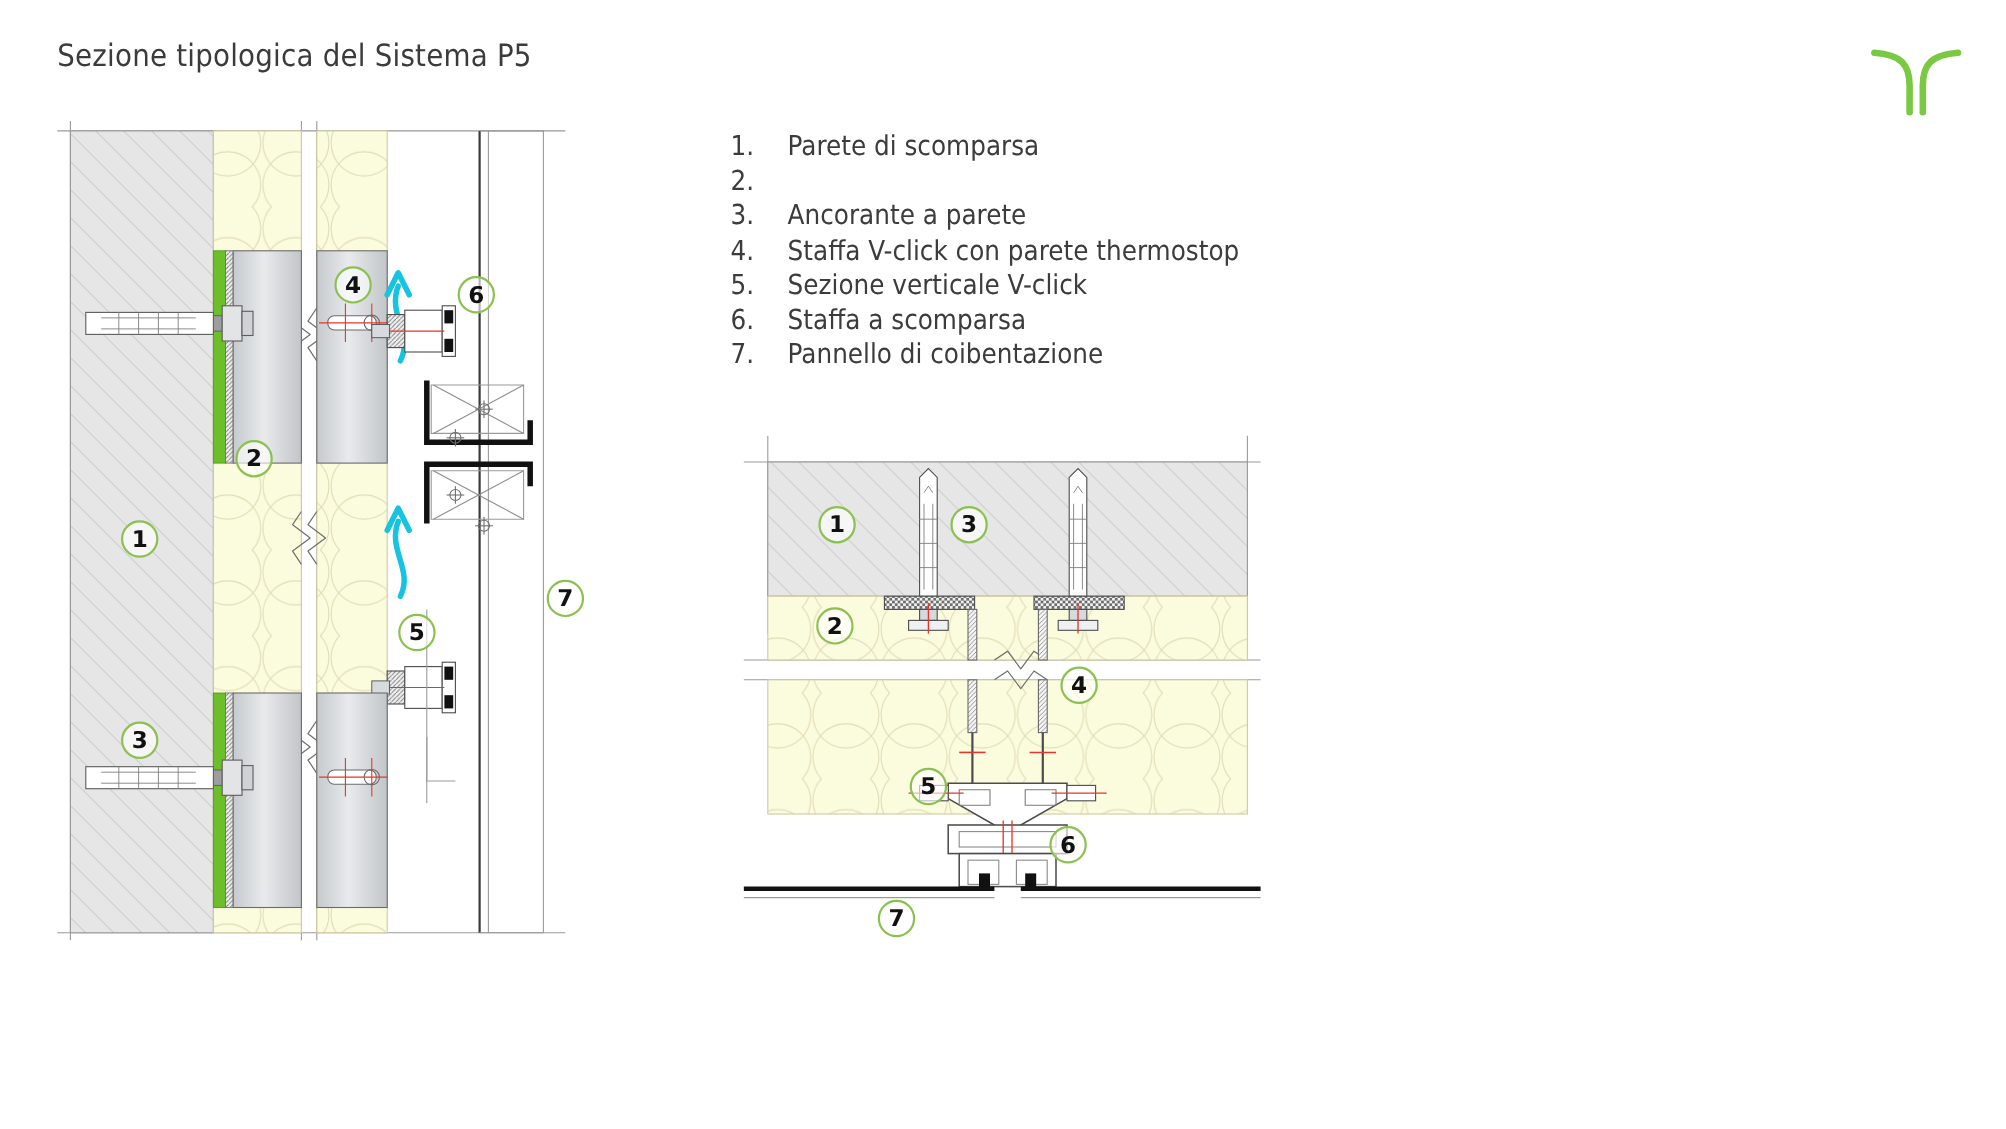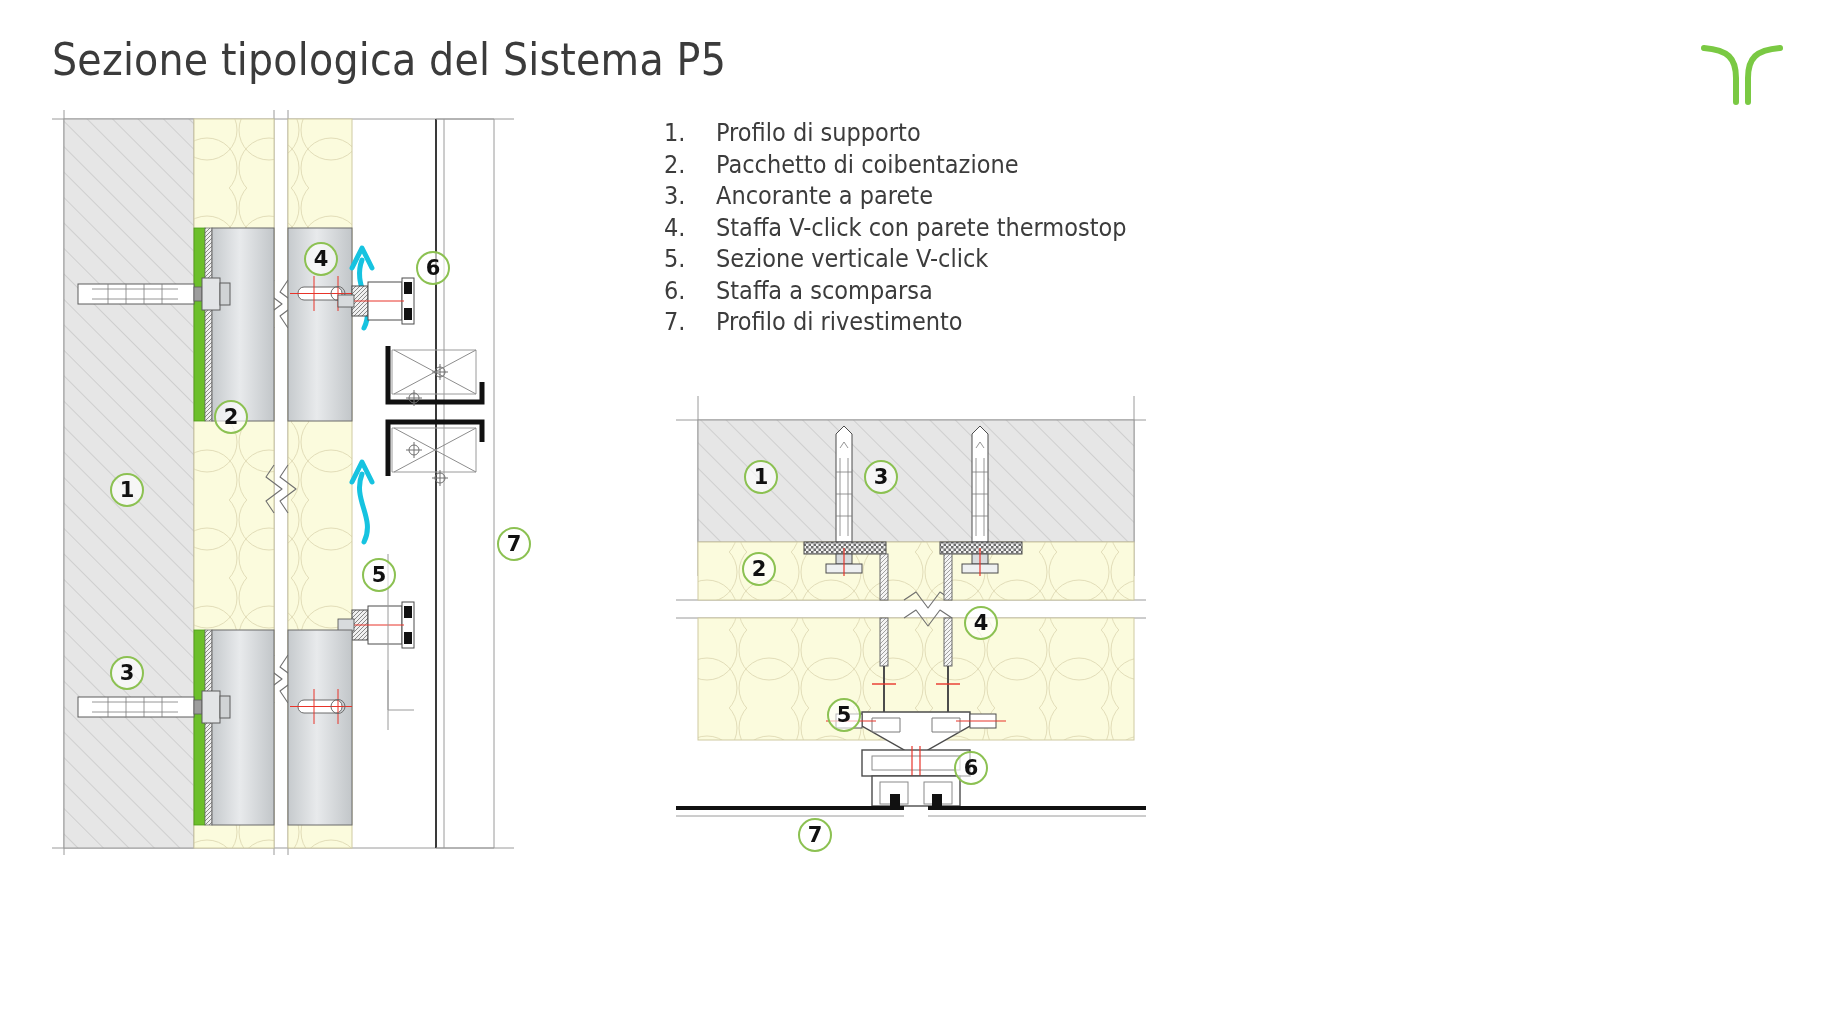--- a/index.html
+++ b/index.html
@@ -13,21 +13,21 @@
     position: relative;
     font-family: "DejaVu Sans", "Liberation Sans", sans-serif;
     overflow: hidden;
   }
 
   
   #slide-title {
     position: absolute;
     left: 52px;
     top: 34px;
-    font-size: 44px;
+    font-size: 28px;
     font-weight: 400;
     color: #3b3b3b;
     letter-spacing: 0.2px;
     white-space: nowrap;
     font-family: "DejaVu Sans Condensed", "Liberation Sans Narrow", "Liberation Sans", sans-serif;
   }
   #brand-logo {
     position: absolute;
     right: 34px;
     top: 28px;
@@ -103,45 +103,44 @@
 <svg id="brand-logo" viewBox="0 0 96 78" aria-hidden="true">
   <g fill="none" stroke="#7ac943" stroke-width="6" stroke-linecap="round">
     <path d="M10 20 C 34 22, 42 30, 42 50 L 42 74"></path>
     <path d="M86 20 C 62 22, 54 30, 54 50 L 54 74"></path>
   </g>
 </svg>
 
 <div id="legend">
   <div class="legend-row">
     <span class="legend-num">1.</span>
-    <span class="legend-label">Profilo di supporto</span>
+    <span class="legend-label">Parete di scomparsa</span>
   </div>
   <div class="legend-row">
     <span class="legend-num">2.</span>
-    <span class="legend-label">Pacchetto di coibentazione</span>
   </div>
   <div class="legend-row">
     <span class="legend-num">3.</span>
     <span class="legend-label">Ancorante a parete</span>
   </div>
   <div class="legend-row">
     <span class="legend-num">4.</span>
     <span class="legend-label">Staffa V-click con parete thermostop</span>
   </div>
   <div class="legend-row">
     <span class="legend-num">5.</span>
     <span class="legend-label">Sezione verticale V-click</span>
   </div>
   <div class="legend-row">
     <span class="legend-num">6.</span>
     <span class="legend-label">Staffa a scomparsa</span>
   </div>
   <div class="legend-row">
     <span class="legend-num">7.</span>
-    <span class="legend-label">Profilo di rivestimento</span>
+    <span class="legend-label">Pannello di coibentazione</span>
   </div>
 </div>
 
 <div class="drawing" id="section-drawing">
   <svg width="470" height="745" viewBox="0 0 470 745">
     <defs>
       <pattern id="wallHatch" width="18" height="18" patternUnits="userSpaceOnUse" patternTransform="rotate(-45)">
         <rect width="18" height="18" fill="#e6e6e6"></rect>
         <line x1="0" y1="0" x2="0" y2="18" stroke="#bdbdbd" stroke-width="1.1"></line>
       </pattern>

